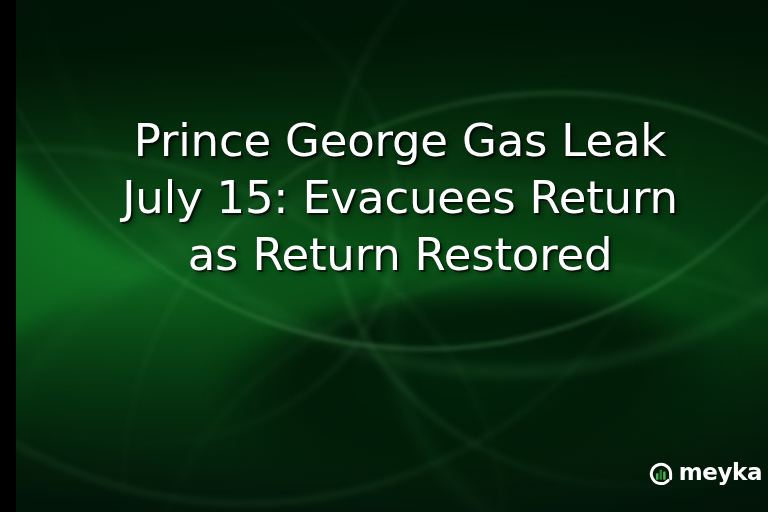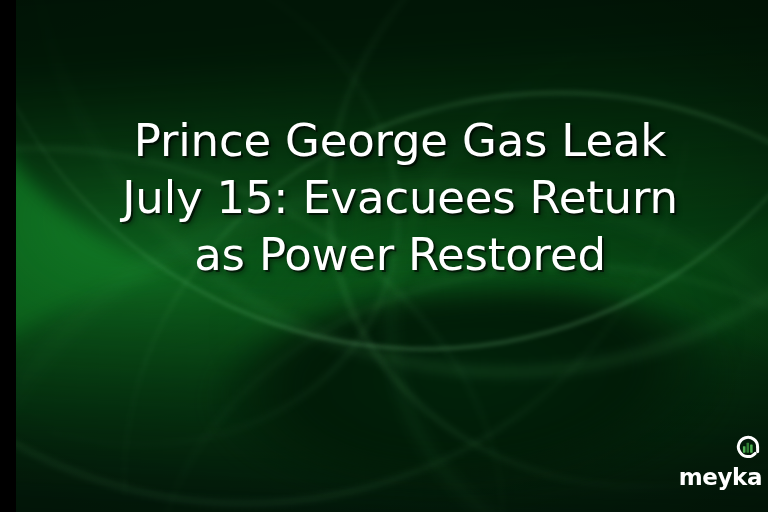--- a/index.html
+++ b/index.html
@@ -208,24 +208,23 @@
       2px 2px 0 rgba(0, 0, 0, 0.55),
       3px 3px 5px rgba(0, 0, 0, 0.45);
   }
 
   
   .logo {
     position: absolute;
     right: 22px;
     bottom: 24px;
     display: flex;
-    align-items: flex-end;
+    align-items: flex-start;
     gap: 4px;
     z-index: 6;
-    flex-direction: column;
   }
 
   .logo-mark {
     width: 28px;
     height: 28px;
     display: block;
     flex: 0 0 auto;
   }
 
   .logo-word {
@@ -259,21 +258,21 @@
   <div class="wave w7"></div>
   <div class="wave w8"></div>
   <div class="wave w9"></div>
   <div class="wave w10"></div>
 
   <div class="vignette"></div>
 
   <div class="headline">
     <span class="line">Prince George Gas Leak</span>
     <span class="line">July 15: Evacuees Return</span>
-    <span class="line">as Power Restored</span>
+    <span class="line">as Return Restored</span>
   </div>
 
   <div class="logo">
     <svg class="logo-mark" viewBox="0 0 32 32" aria-hidden="true">
 
       <path d="M27 16 A11 11 0 1 0 24.2 23.3" fill="none" stroke="#ffffff" stroke-width="3.4" stroke-linecap="round"></path>
 
       <line x1="27" y1="16" x2="27" y2="21.5" stroke="#ffffff" stroke-width="3.4" stroke-linecap="round"></line>
 
       <rect x="10.2" y="15.0" width="2.9" height="7.6" rx="0.5" fill="#4caf50"></rect>

